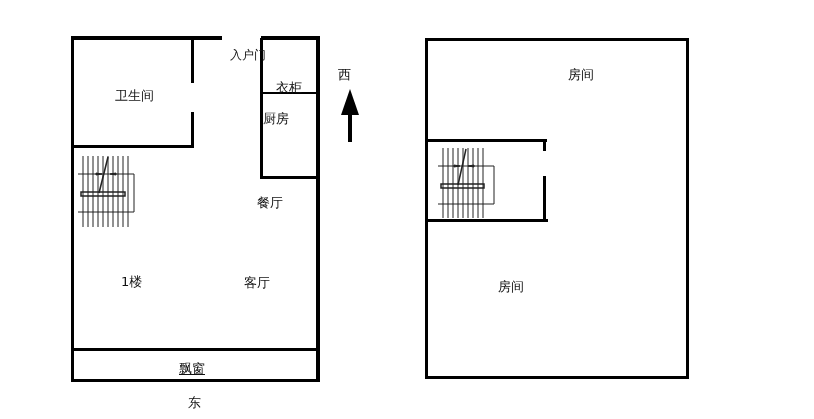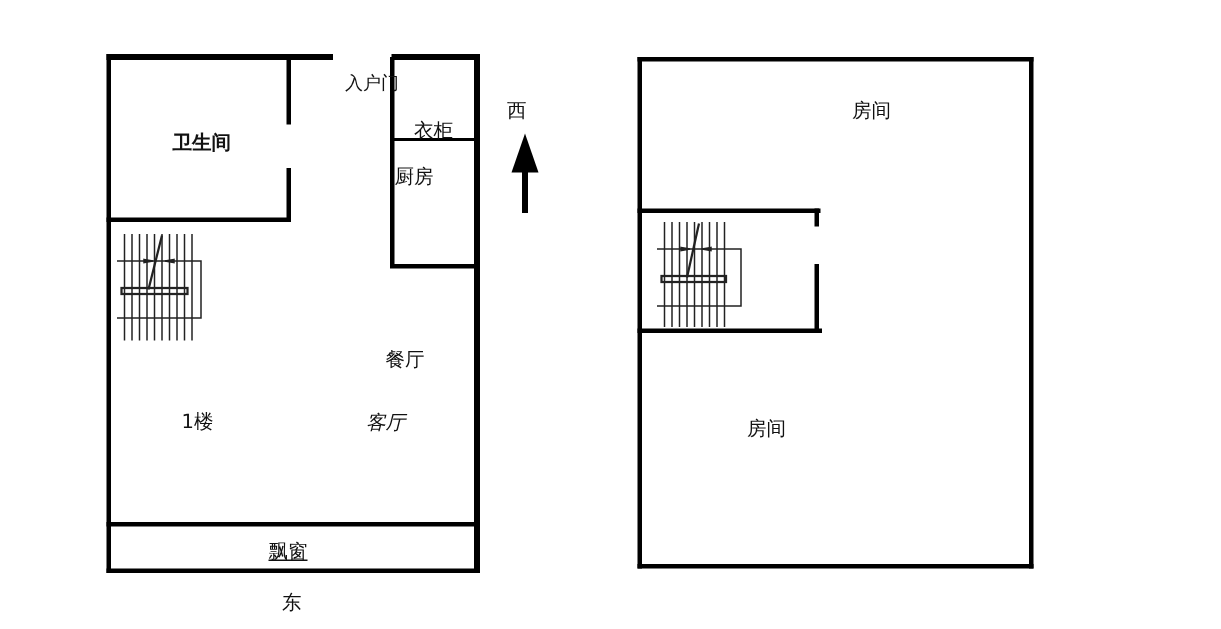--- a/index.html
+++ b/index.html
@@ -24,26 +24,26 @@
   <div class="w" style="left:191px;top:112px;width:3px;height:36px;"></div>
   <div class="w" style="left:71px;top:145px;width:123px;height:3px;"></div>
 
   <div class="w" style="left:260px;top:38px;width:3px;height:140px;"></div>
   <div class="w" style="left:260px;top:92px;width:58px;height:2px;"></div>
   <div class="w" style="left:260px;top:176px;width:58px;height:3px;"></div>
 
   <div class="w" style="left:71px;top:348px;width:249px;height:3px;"></div>
 
   <span class="lbl" style="left:230px;top:24px;font-size:12px;margin-top:24px;">入户门</span>
-  <span class="lbl" style="left:115px;top:89px;font-weight:bold;">卫生间</span>
+  <span class="lbl" style="left:115px;top:89px;">卫生间</span>
   <span class="lbl" style="left:276px;top:81px;">衣柜</span>
   <span class="lbl" style="left:263px;top:112px;">厨房</span>
-  <span class="lbl" style="left:257px;top:196px;margin-top:38px;">餐厅</span>
+  <span class="lbl" style="left:257px;top:196px;">餐厅</span>
   <span class="lbl" style="left:121px;top:275px;">1楼</span>
-  <span class="lbl" style="left:244px;top:276px;font-style:italic;">客厅</span>
+  <span class="lbl" style="left:244px;top:276px;">客厅</span>
   <span class="lbl" style="left:179px;top:362px;text-decoration:underline;">飘窗</span>
 </div>
 
 <span class="lbl" style="left:338px;top:68px;">西</span>
 <span class="lbl" style="left:188px;top:396px;">东</span>
 
 <div>
   <div class="w" style="left:425px;top:38px;width:264px;height:3px;"></div>
   <div class="w" style="left:425px;top:38px;width:3px;height:341px;"></div>
   <div class="w" style="left:686px;top:38px;width:3px;height:341px;"></div>

